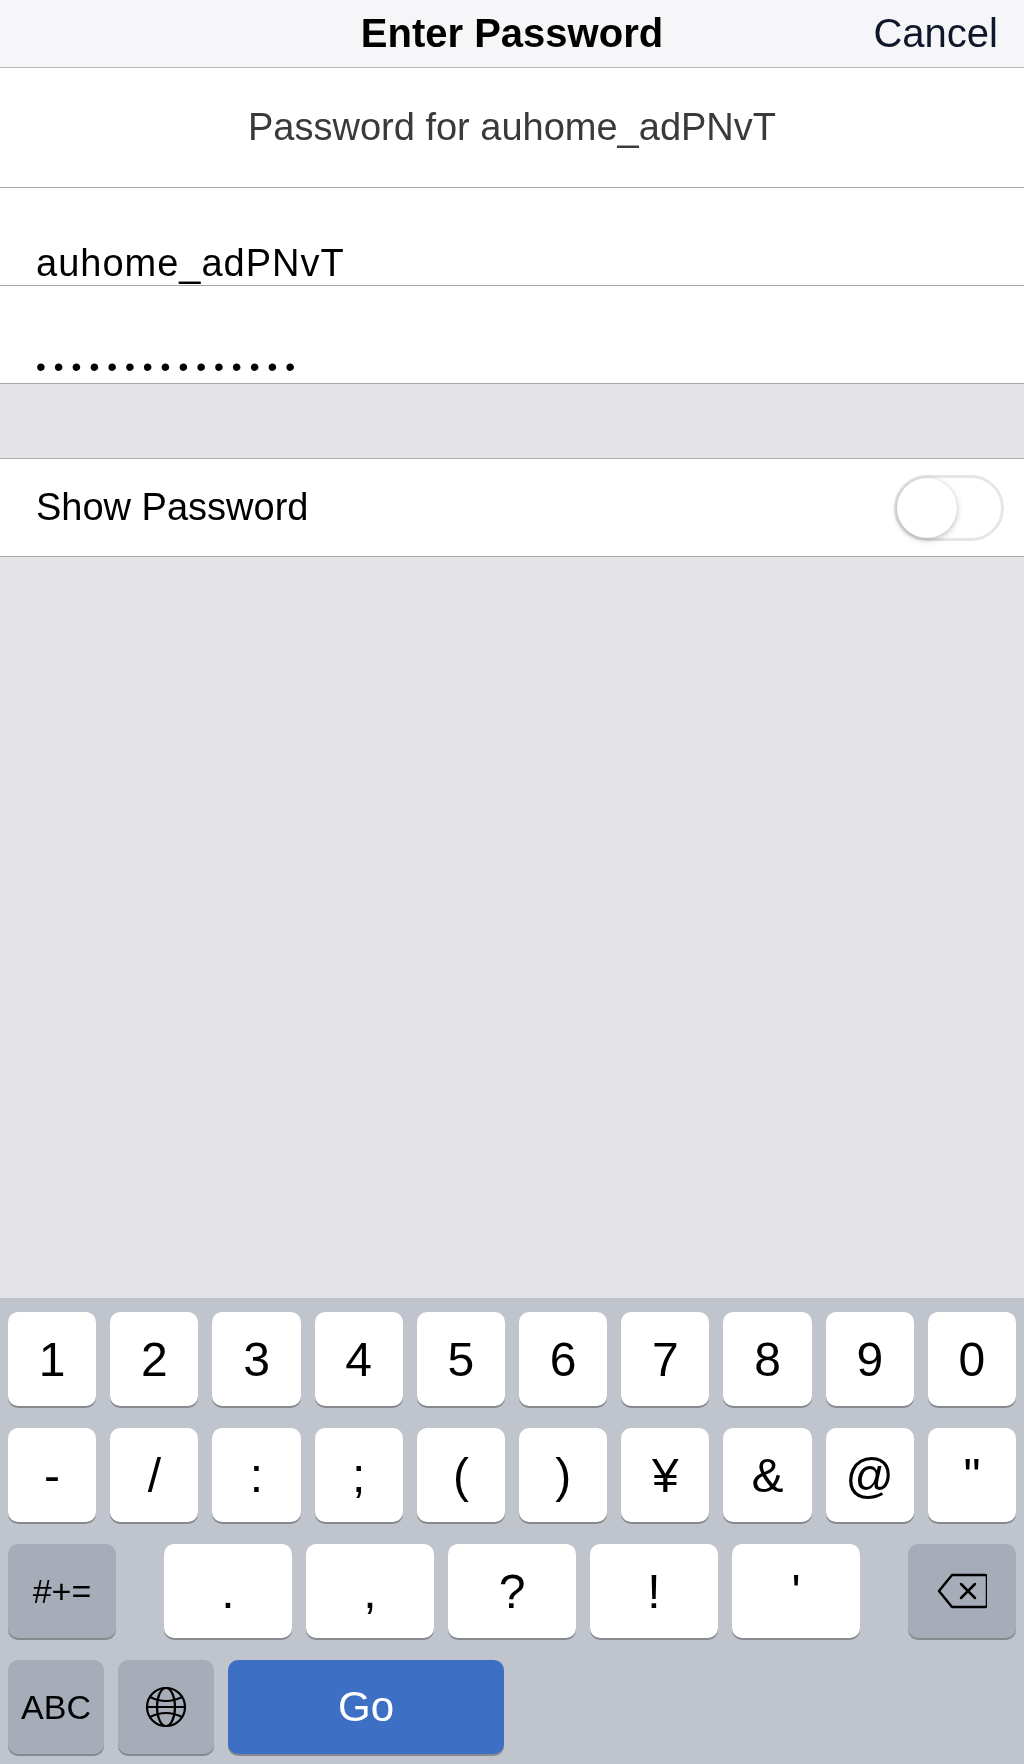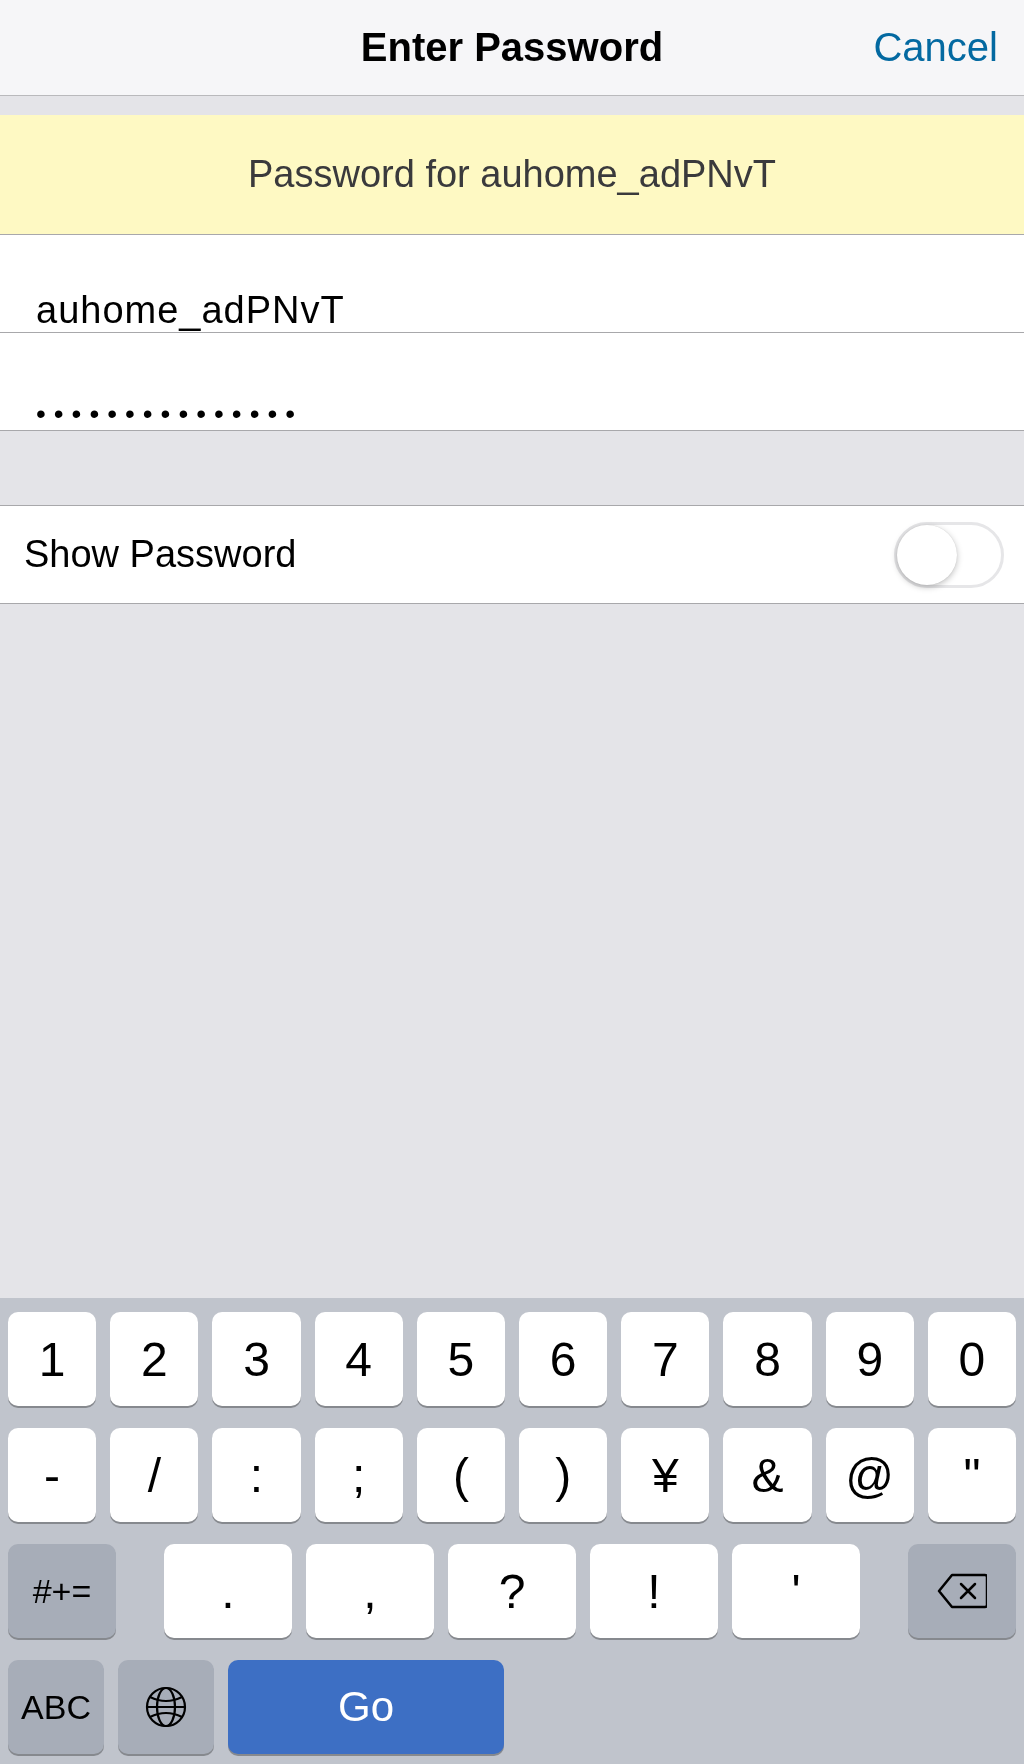--- a/index.html
+++ b/index.html
@@ -4,49 +4,48 @@
 <style>
   * { box-sizing: border-box; margin: 0; padding: 0; }
   html, body { width: 1024px; height: 1764px; overflow: hidden; }
   body {
     font-family: -apple-system, "Helvetica Neue", Helvetica, Arial, sans-serif;
     background: #e4e4e8;
     display: flex;
     flex-direction: column;
   }
   .navbar {
-    height: 96px;
+    height: 68px;
     background: #f6f6f8;
     border-bottom: 1px solid #b9b9bc;
     display: flex;
     align-items: center;
     justify-content: center;
     position: relative;
   }
   .navbar-title {
     font-size: 40px;
     font-weight: 600;
     color: #000;
   }
   .navbar-cancel {
     position: absolute;
     right: 26px;
     font-size: 40px;
-    color: #0369a1;
+    color: #0f172a;
   }
   .section-header {
     height: 120px;
-    background: #fef9c3;
+    background: #ffffff;
     display: flex;
     align-items: center;
     justify-content: center;
     font-size: 38px;
     color: #3a3a3c;
     border-bottom: 1px solid #a8a8ab;
-    margin-top: 19px;
   }
   .cell {
     height: 98px;
     background: #ffffff;
     border-bottom: 1px solid #a8a8ab;
     display: flex;
     align-items: flex-end;
     padding: 0 36px;
     font-size: 38px;
     color: #000;
@@ -69,21 +68,21 @@
     background: #e4e4e8;
     border-bottom: 1px solid #a8a8ab;
   }
   .toggle-row {
     height: 98px;
     background: #ffffff;
     border-bottom: 1px solid #a8a8ab;
     display: flex;
     align-items: center;
     justify-content: space-between;
-    padding: 0 20px 0 24px;
+    padding: 0 20px 0 36px;
     font-size: 38px;
   }
   .switch {
     width: 110px;
     height: 66px;
     border-radius: 40px;
     background: #ffffff;
     border: 3px solid #e6e6e8;
     position: relative;
   }

